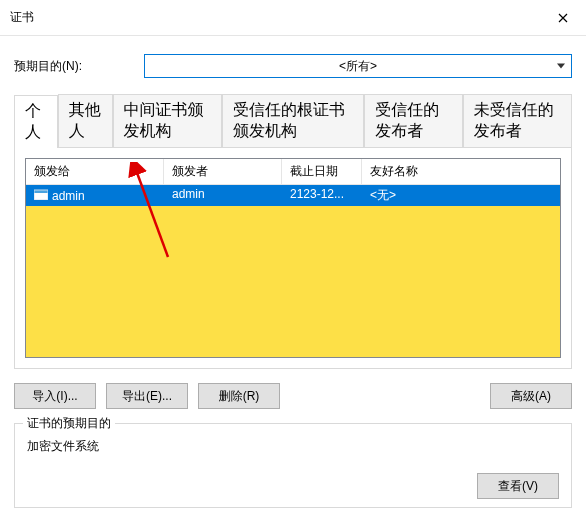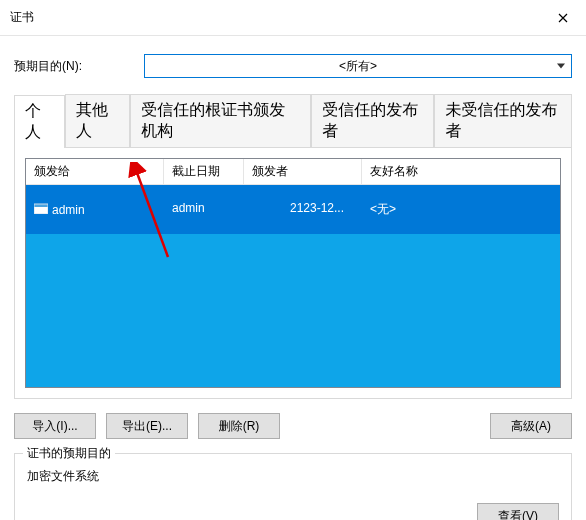--- a/index.html
+++ b/index.html
@@ -65,22 +65,22 @@
       top: 1px;
     }
     .tab:not(.active) { background: #f5f5f5; }
     .listpane {
       border: 1px solid #d9d9d9;
       border-top: none;
       padding: 10px;
     }
     .listview {
       border: 1px solid #828790;
-      background: #0ea5e9;
-      height: 230px;
+      background: #fde047;
+      height: 200px;
     }
     .lv-header {
       display: flex;
       background: #fff;
       border-bottom: 1px solid #e5e5e5;
     }
     .lv-col {
       padding: 4px 8px;
       font-size: 12px;
       border-right: 1px solid #e5e5e5;
@@ -88,21 +88,21 @@
     .lv-col.c1 { width: 138px; }
     .lv-col.c2 { width: 118px; }
     .lv-col.c3 { width: 80px; }
     .lv-col.c4 { flex: 1; border-right: none; }
     .lv-row {
       display: flex;
       background: #0078d7;
       color: #fff;
       font-size: 12px;
     }
-    .lv-row .cell { padding: 16px 8px; }
+    .lv-row .cell { padding: 2px 8px; }
     .lv-row .c1 { width: 138px; display:flex; align-items:center; gap:4px; }
     .lv-row .c2 { width: 118px; }
     .lv-row .c3 { width: 80px; }
     .lv-row .c4 { flex: 1; }
     .btnrow {
       display: flex;
       gap: 10px;
       margin: 14px 0;
       align-items: center;
     }
@@ -164,31 +164,32 @@
     <span class="field-label">预期目的(N):</span>
     <div class="dropdown">
       <span>&lt;所有&gt;</span>
       <span class="arrow"></span>
     </div>
   </div>
 
   <div class="tabstrip">
     <div class="tab active"><span>个人</span></div>
     <div class="tab"><span>其他人</span></div>
+    <div class="tab"><span>中间证书颁发机构</span></div>
     <div class="tab"><span>受信任的根证书颁发机构</span></div>
     <div class="tab"><span>受信任的发布者</span></div>
     <div class="tab"><span>未受信任的发布者</span></div>
   </div>
 
   <div class="listpane">
     <div class="listview">
       <div class="lv-header">
         <div class="lv-col c1"><span>颁发给</span></div>
+        <div class="lv-col c2"><span>颁发者</span></div>
         <div class="lv-col c3"><span>截止日期</span></div>
-        <div class="lv-col c2"><span>颁发者</span></div>
         <div class="lv-col c4"><span>友好名称</span></div>
       </div>
       <div class="lv-row">
         <div class="cell c1">
           <span>
             <svg width="14" height="12" viewBox="0 0 14 12">
                 <rect x="0" y="2" width="14" height="10" fill="#fff" stroke="#fff" stroke-width="0"></rect>
                 <rect x="0" y="2" width="14" height="3" fill="#4aa3df"></rect>
                 <rect x="0" y="2" width="14" height="10" fill="none" stroke="#cde" stroke-width="1"></rect>
               </svg>

